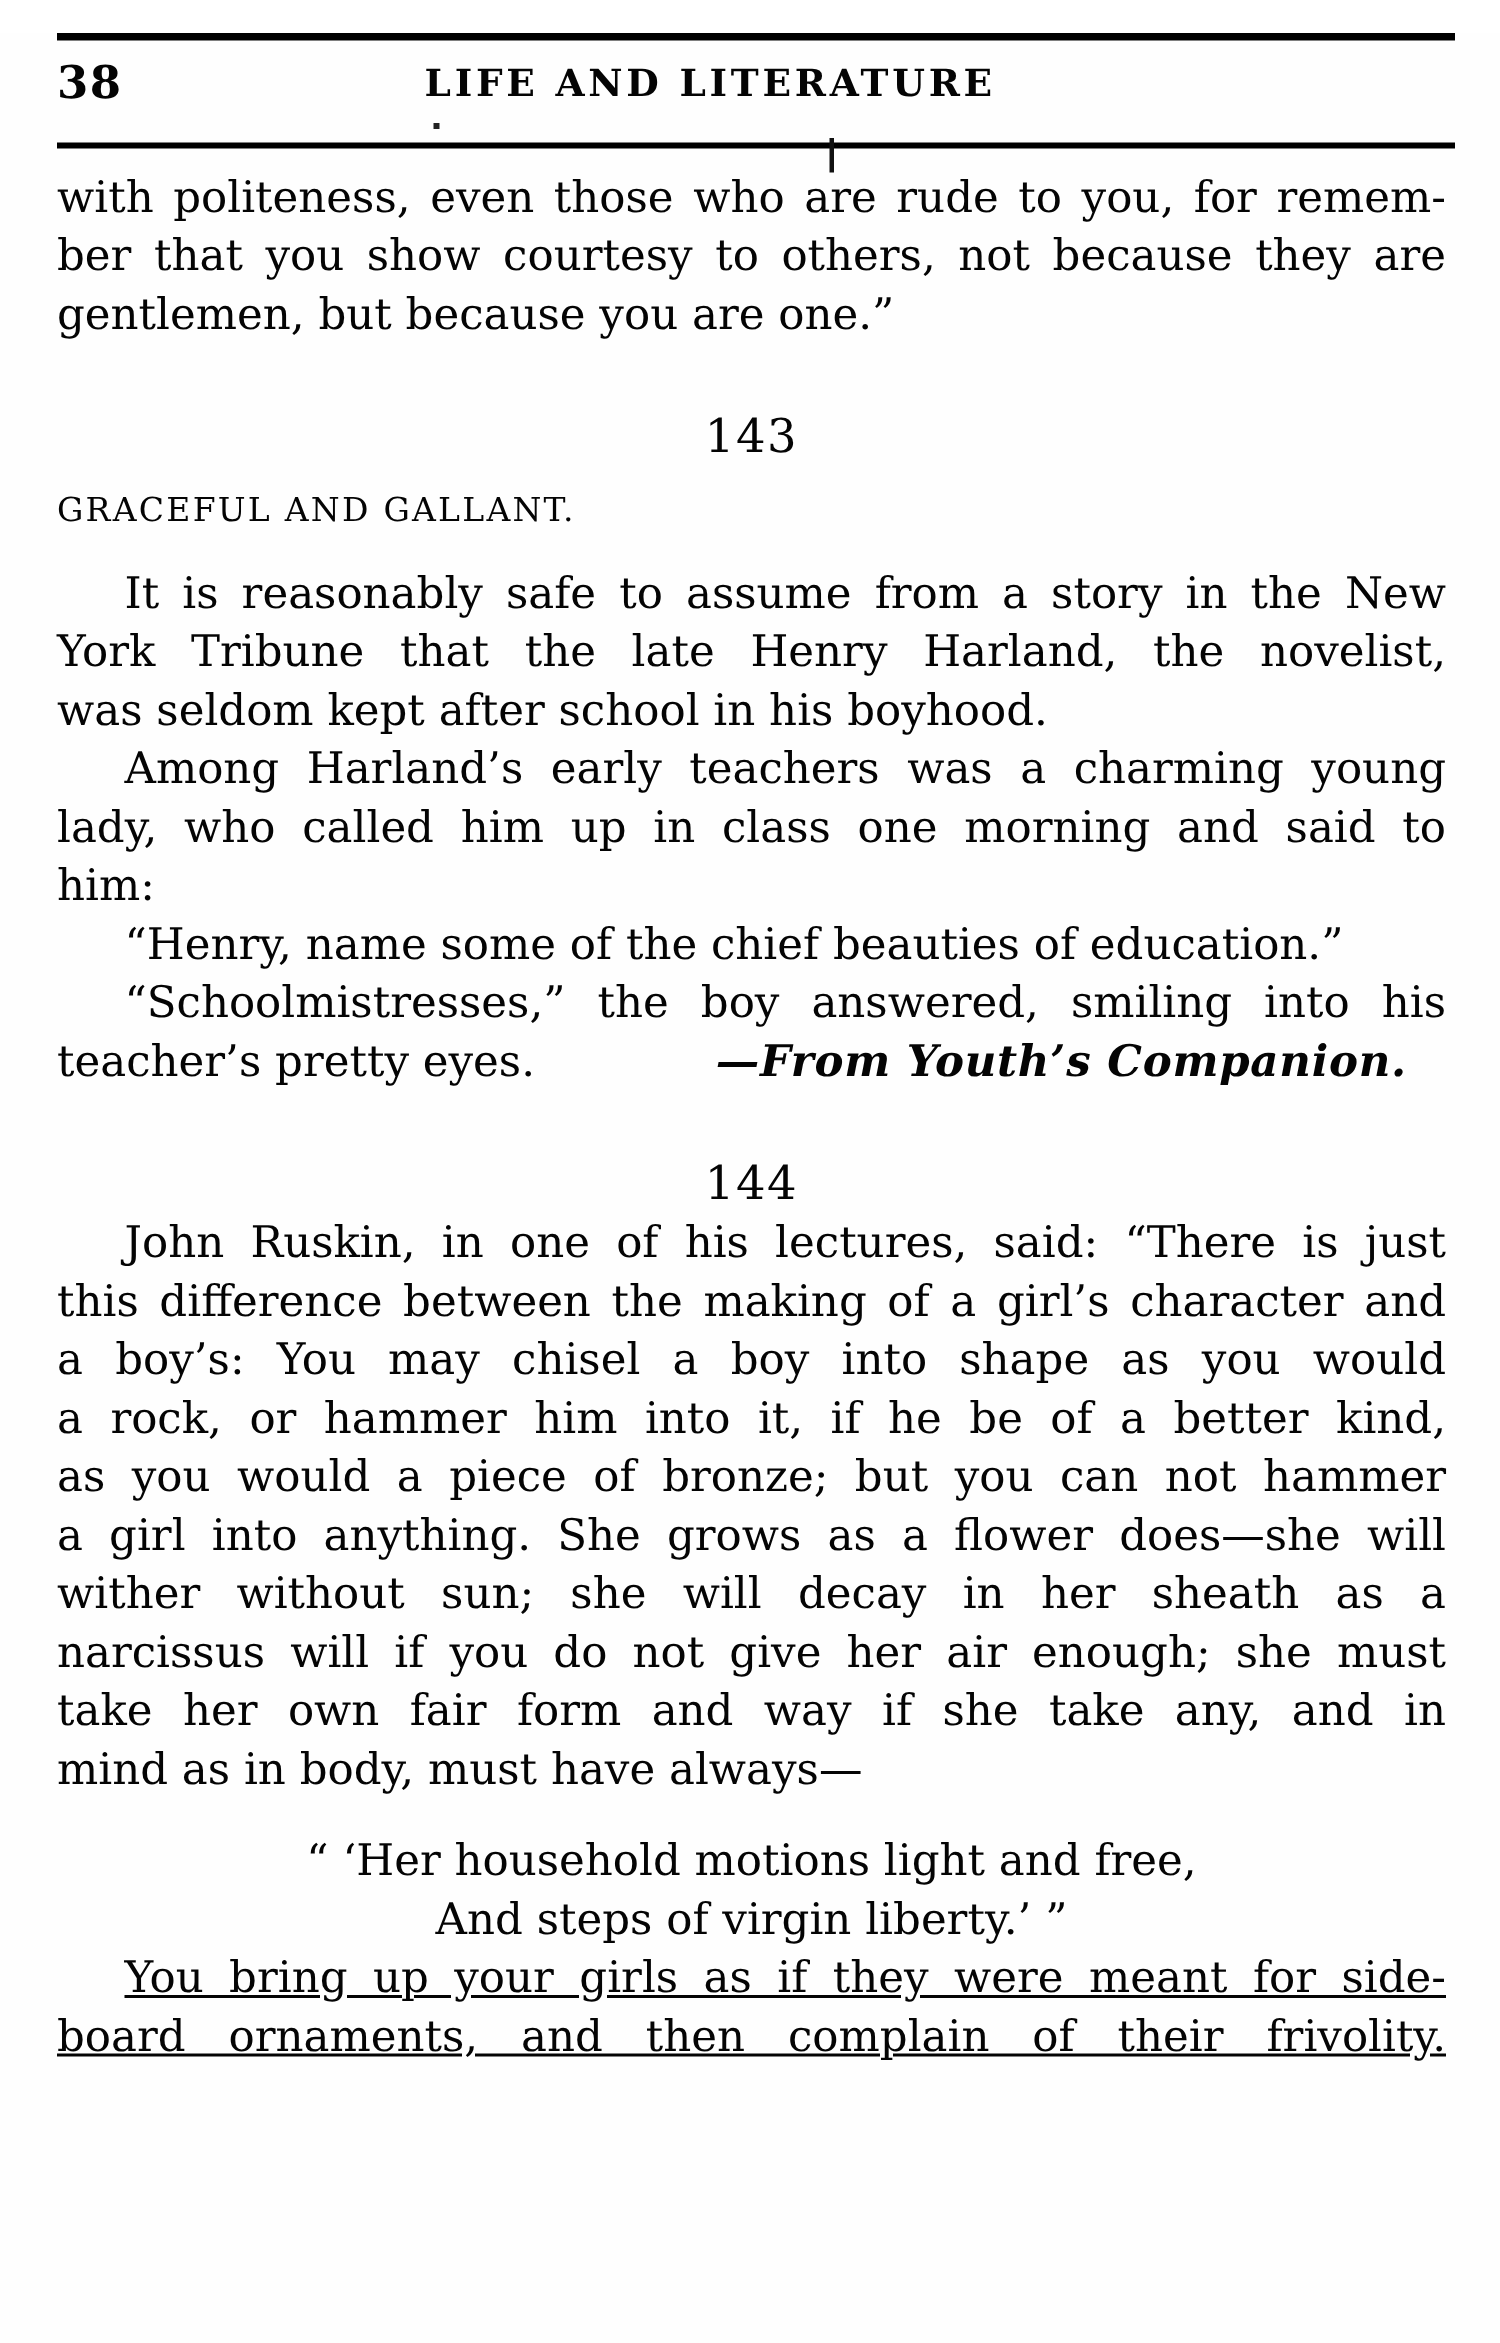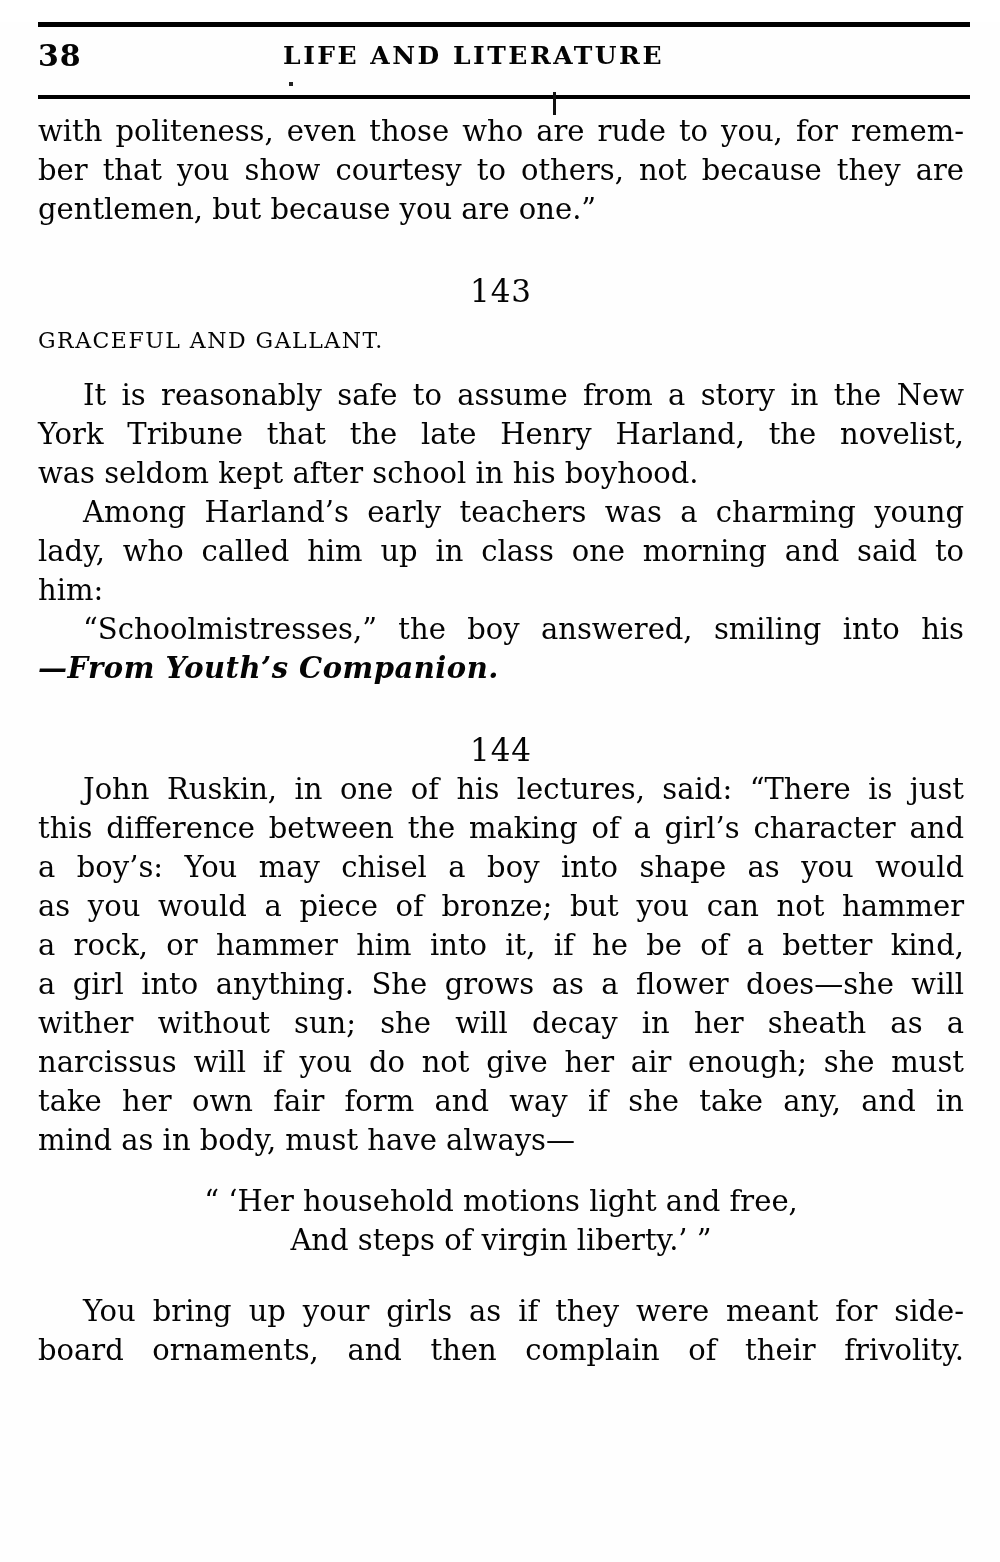--- a/index.html
+++ b/index.html
@@ -28,21 +28,21 @@
   .ink-smudge{position:absolute;left:553px;top:70px;width:3px;height:23px;background:#111;}
 
   
   .sec{margin:0;}
   .section-number{margin:42px 0 0 0;text-align:center;font-size:31px;line-height:40px;letter-spacing:1px;}
   .section-heading{margin:17px 0 0 0;text-align:left;font-size:22px;line-height:26px;letter-spacing:1.5px;}
   .block-para{margin:0;}
   #sec-142 .block-para.first{margin-top:13px;}
   #sec-143 .block-para.first{margin-top:22px;}
   #sec-144 .block-para.first{margin-top:0;}
-  .block-para.after-verse{margin-top:32px;}
+  .block-para.after-verse{text-decoration:underline;}
   .block-verse{margin-top:22px;}
 
   .line{
     font-size:29px;line-height:39px;
     text-align:justify;text-align-last:justify;
     white-space:normal;
   }
   .line.ind{text-indent:45px;}
   .line.noj{text-align:left;text-align-last:left;}
   .line.split{display:flex;justify-content:space-between;text-align:left;text-align-last:left;}
@@ -79,34 +79,38 @@
             <div class="line ind">It is reasonably safe to assume from a story in the New</div>
             <div class="line">York Tribune that the late Henry Harland, the novelist,</div>
             <div class="line noj">was seldom kept after school in his boyhood.</div>
           </div>
           <div class="block-para">
             <div class="line ind">Among Harland’s early teachers was a charming young</div>
             <div class="line">lady, who called him up in class one morning and said to</div>
             <div class="line noj">him:</div>
           </div>
           <div class="block-para">
+            <div class="line ind noj">“Henry, name some of the chief beauties of education.”</div>
+          </div>
+          <div class="block-para">
             <div class="line ind">“Schoolmistresses,” the boy answered, smiling into his</div>
             <div class="line split">
+              <span class="lt">teacher’s pretty eyes.</span>
               <span class="attrib">—From Youth’s Companion.</span>
             </div>
           </div>
         </section>
         <section class="sec" id="sec-144">
           <div class="section-number">144</div>
           <div class="block-para first">
             <div class="line ind">John Ruskin, in one of his lectures, said: “There is just</div>
             <div class="line">this difference between the making of a girl’s character and</div>
             <div class="line">a boy’s:  You may chisel a boy into shape as you would</div>
+            <div class="line">a rock, or hammer him into it, if he be of a better kind,</div>
             <div class="line">as you would a piece of bronze; but you can not hammer</div>
-            <div class="line">a rock, or hammer him into it, if he be of a better kind,</div>
             <div class="line">a girl into anything.  She grows as a flower does—she will</div>
             <div class="line">wither without sun; she will decay in her sheath as a</div>
             <div class="line">narcissus will if you do not give her air enough; she must</div>
             <div class="line">take her own fair form and way if she take any, and in</div>
             <div class="line noj">mind as in body, must have always—</div>
           </div>
           <div class="block-verse">
             <div class="verse-line">“ ‘Her household motions light and free,</div>
             <div class="verse-line">And steps of virgin liberty.’ ”</div>
           </div>

